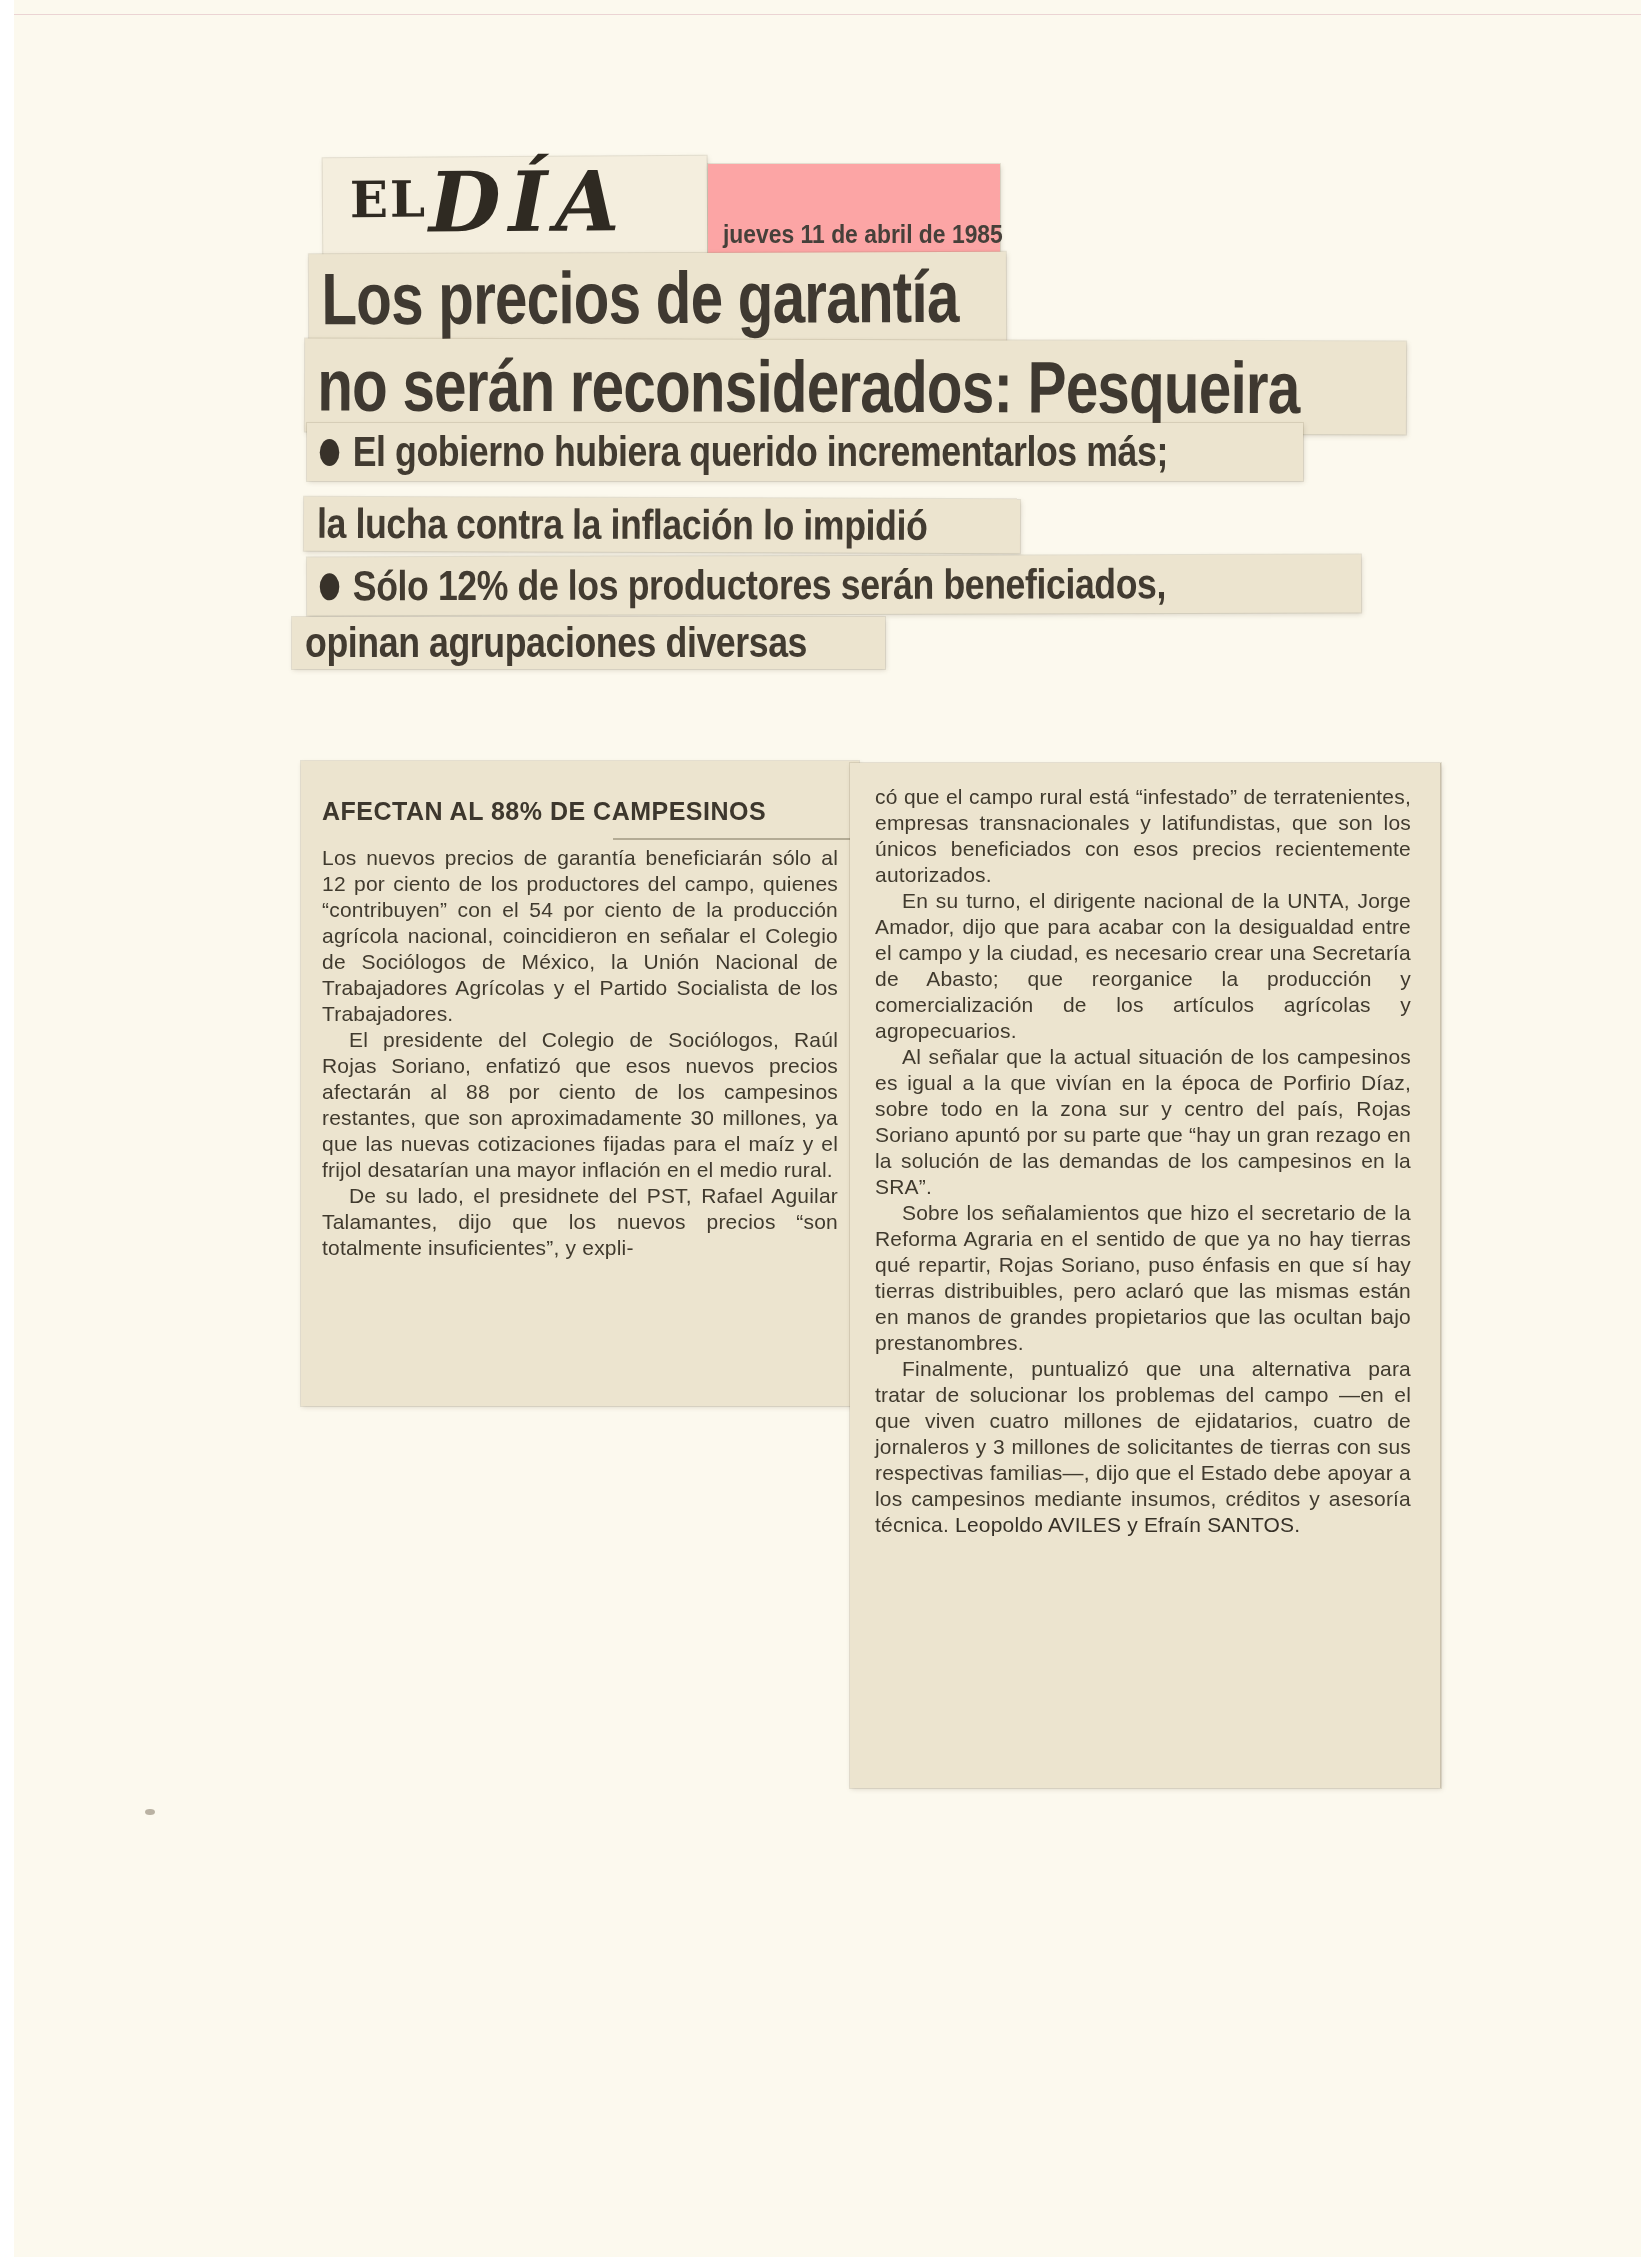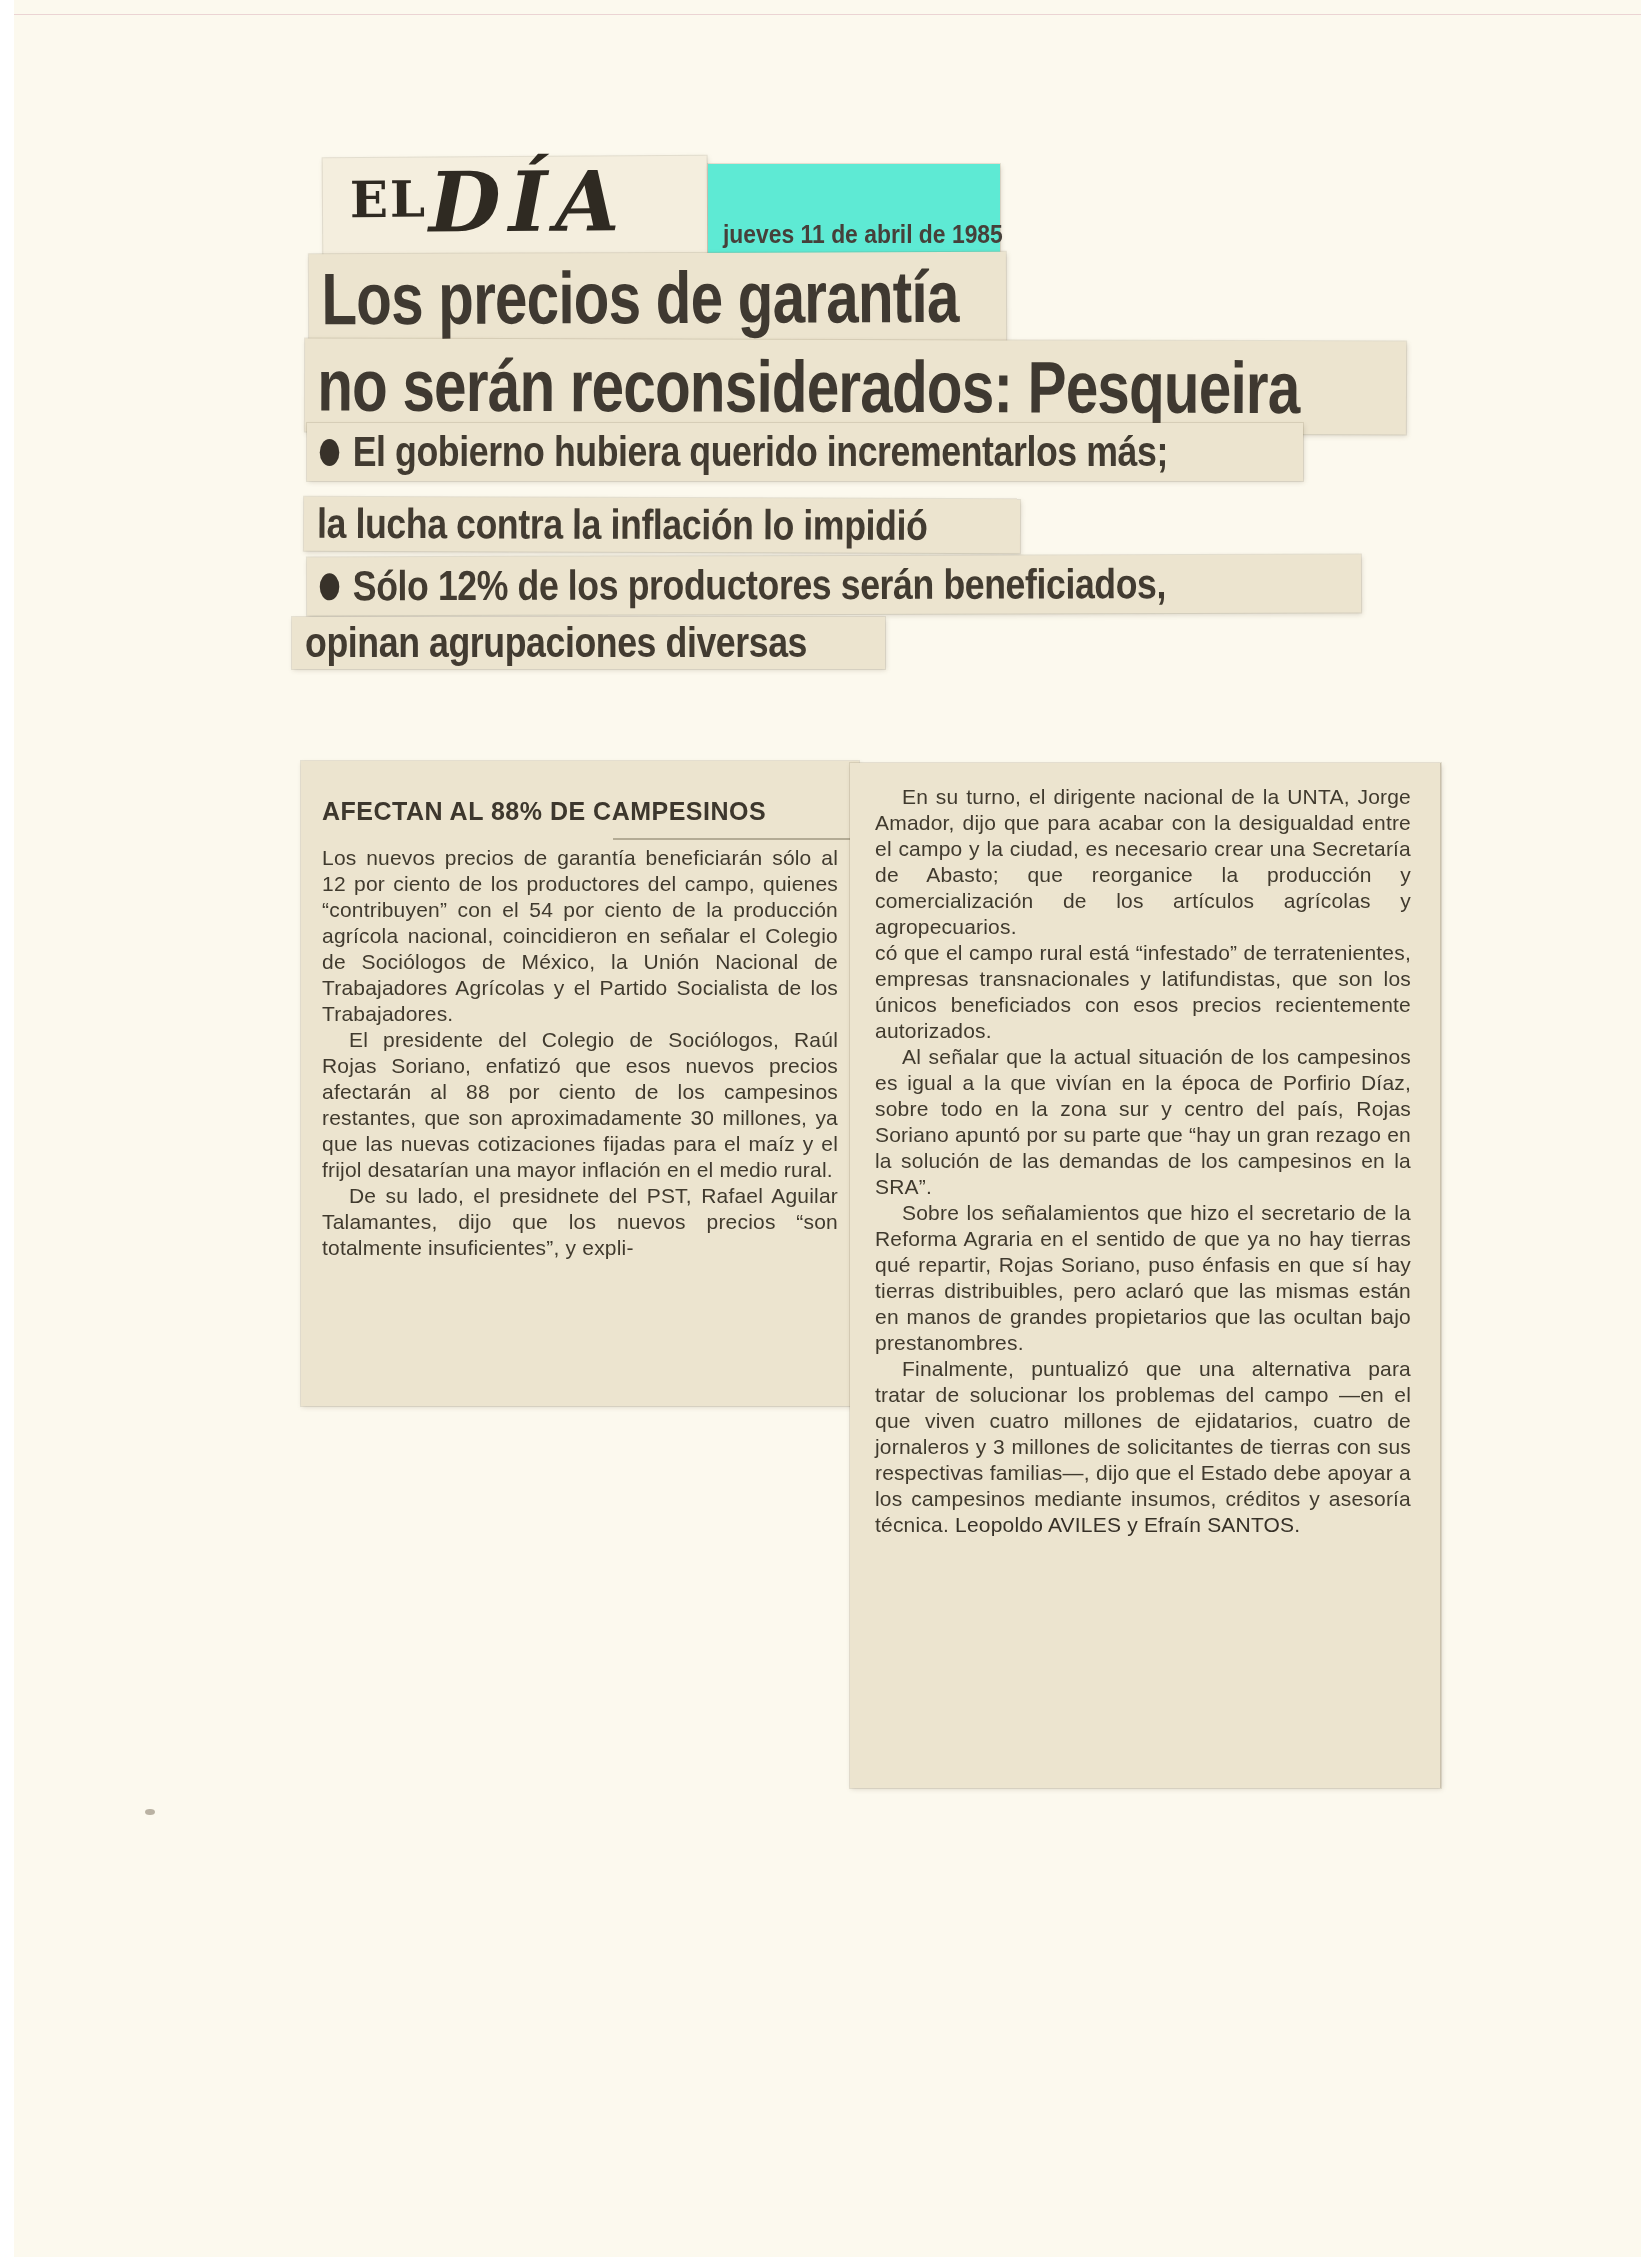--- a/index.html
+++ b/index.html
@@ -18,21 +18,21 @@
     position: absolute; left: 13.5px; top: 13.5px; width: 1628px; height: 1.9px;
     background: rgba(214, 166, 178, 0.45);
   }
   .clip {
     position: absolute;
     background: #ece4cf;
     box-shadow: 0 0 0 1px rgba(125, 110, 82, 0.16), 1px 1.9px 4.8px rgba(104, 92, 70, 0.22);
     color: #453e33;
   }
   .clip.light { background: #f4eede; }
-  .clip.darkish { background: #5eead4; }
+  .clip.darkish { background: #fca5a5; }
 
   
   .masthead-logo {
     left: 323px; top: 157px; width: 384px; height: 108px;
     display: flex; align-items: flex-start;
     padding-left: 27px; box-sizing: border-box;
     transform: rotate(-0.4deg);
     font-family: "DejaVu Serif", serif;
     color: #2f2a22;
   }
@@ -161,21 +161,21 @@
 
 <div class="clip col col-left">
   <h2 class="kicker">AFECTAN AL 88% DE CAMPESINOS</h2>
   <div class="kicker-rule"></div>
   <p class="body-p">Los nuevos precios de garantía beneficiarán sólo al 12 por ciento de los productores del campo, quienes “contribuyen” con el 54 por ciento de la producción agrícola nacional, coincidieron en señalar el Colegio de Sociólogos de México, la Unión Nacional de Trabajadores Agrícolas y el Partido Socialista de los Trabajadores.</p>
   <p class="body-p indent">El presidente del Colegio de Sociólogos, Raúl Rojas Soriano, enfatizó que esos nuevos precios afectarán al 88 por ciento de los campesinos restantes, que son aproximadamente 30 millones, ya que las nuevas cotizaciones fijadas para el maíz y el frijol desatarían una mayor inflación en el medio rural.</p>
   <p class="body-p indent">De su lado, el presidnete del PST, Rafael Aguilar Talamantes, dijo que los nuevos precios “son totalmente insuficientes”, y expli-</p>
 </div>
 
 <div class="clip col col-right">
+  <p class="body-p">có que el campo rural está “infestado” de terratenientes, empresas transnacionales y latifundistas, que son los únicos beneficiados con esos precios recientemente autorizados.</p>
   <p class="body-p indent">En su turno, el dirigente nacional de la UNTA, Jorge Amador, dijo que para acabar con la desigualdad entre el campo y la ciudad, es necesario crear una Secretaría de Abasto; que reorganice la producción y comercialización de los artículos agrícolas y agropecuarios.</p>
-  <p class="body-p">có que el campo rural está “infestado” de terratenientes, empresas transnacionales y latifundistas, que son los únicos beneficiados con esos precios recientemente autorizados.</p>
   <p class="body-p indent">Al señalar que la actual situación de los campesinos es igual a la que vivían en la época de Porfirio Díaz, sobre todo en la zona sur y centro del país, Rojas Soriano apuntó por su parte que “hay un gran rezago en la solución de las demandas de los campesinos en la SRA”.</p>
   <p class="body-p indent">Sobre los señalamientos que hizo el secretario de la Reforma Agraria en el sentido de que ya no hay tierras qué repartir, Rojas Soriano, puso énfasis en que sí hay tierras distribuibles, pero aclaró que las mismas están en manos de grandes propietarios que las ocultan bajo prestanombres.</p>
   <p class="body-p indent"><span>Finalmente, puntualizó que una alternativa para tratar de solucionar los problemas del campo —en el que viven cuatro millones de ejidatarios, cuatro de jornaleros y 3 millones de solicitantes de tierras con sus respectivas familias—, dijo que el Estado debe apoyar a los campesinos mediante insumos, créditos y asesoría técnica.</span> <strong class="byline">Leopoldo AVILES y Efraín SANTOS.</strong></p>
 </div>
 
 <div class="speck"></div>
 
 
 </body></html>

